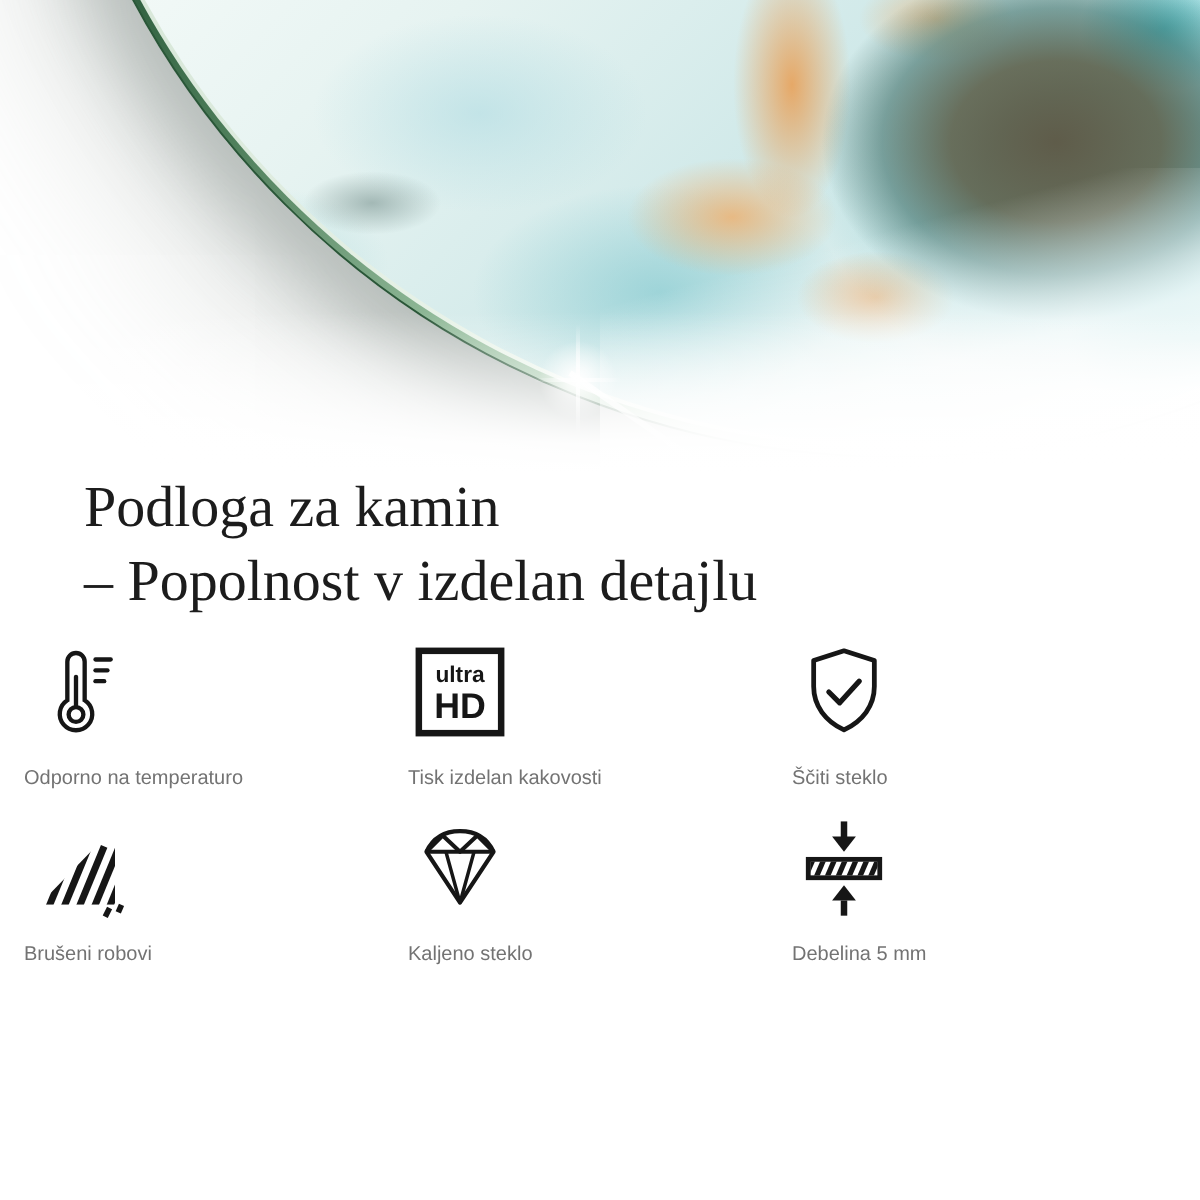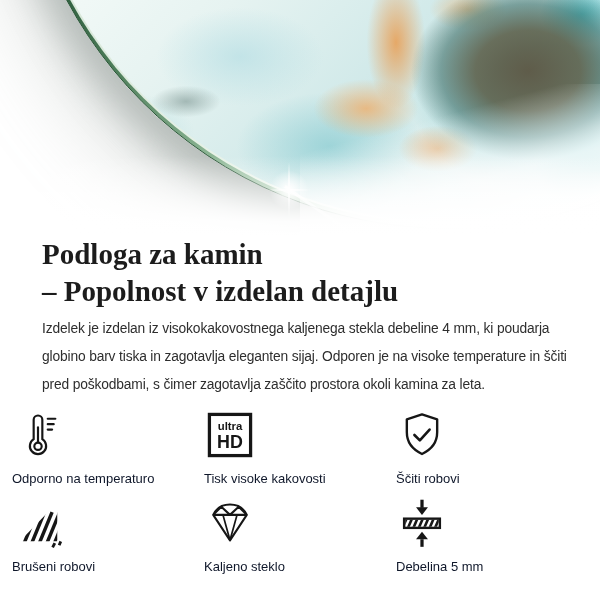--- a/index.html
+++ b/index.html
@@ -38,29 +38,29 @@
       background:linear-gradient(to right,rgba(255,255,255,0),#fff 50%,rgba(255,255,255,0));}
   .sparkle-ray{position:absolute;left:285px;top:185px;width:110px;height:3px;
       transform:rotate(35deg);transform-origin:0 50%;
       background:linear-gradient(to right,rgba(255,255,255,.95),rgba(255,255,255,0));}
   .fade-right{position:absolute;right:0;top:84px;width:300px;height:152px;pointer-events:none;
       background:linear-gradient(165deg,rgba(255,255,255,0) 30%,rgba(255,255,255,.78) 62%,rgba(255,255,255,.98) 85%);}
   .fade-bottom{position:absolute;left:0;right:0;top:156px;height:80px;pointer-events:none;
       background:linear-gradient(to bottom,rgba(255,255,255,0) 0%,rgba(255,255,255,.5) 45%,rgba(255,255,255,.95) 82%,#fff 100%);}
 
   
-  h1{margin:0 42px 0 42px;font-family:"Liberation Serif","DejaVu Serif",serif;font-weight:700;
+  h1{margin:0 42px 0 42px;font-family:"Liberation Serif","DejaVu Serif",serif;font-weight:400;
      font-size:29px;line-height:37px;color:#1c1c1c;}
   .desc{margin:5px 28px 0 42px;font-size:13.8px;line-height:28px;letter-spacing:-0.15px;color:#2e2e2e;}
 
   
   .features{margin:10px 12px 0 12px;display:grid;grid-template-columns:repeat(3,1fr);row-gap:10px;}
   .feature{display:flex;flex-direction:column;align-items:flex-start;text-align:center;}
   .feature .ic{width:52px;height:52px;display:block;}
-  .feature .lbl{margin-top:10px;font-size:13px;color:#0f172a;line-height:16px;}
+  .feature .lbl{margin-top:10px;font-size:10px;color:#737373;line-height:16px;}
   .ic *{vector-effect:none;}
   svg text{font-family:"Liberation Sans","DejaVu Sans",sans-serif;}
 </style>
 </head>
 <body>
 
 <div class="stage">
 
   <div class="hero">
     <div class="glass-edge"></div>
@@ -70,21 +70,20 @@
     <div class="sparkle"></div>
     <div class="fade-right"></div>
     <div class="fade-bottom"></div>
   </div>
 
   <h1>
     <span>Podloga za kamin</span><br>
     <span>– Popolnost v izdelan detajlu</span>
   </h1>
 
-  <p class="desc">Izdelek je izdelan iz visokokakovostnega kaljenega stekla debeline 4 mm, ki poudarja globino barv tiska in zagotavlja eleganten sijaj. Odporen je na visoke temperature in ščiti pred poškodbami, s čimer zagotavlja zaščito prostora okoli kamina za leta.</p>
 
   <div class="features">
 
     <div class="feature">
       <svg class="ic" viewBox="0 0 48 48">
         <g fill="none" stroke="#161616" stroke-width="2" stroke-linecap="round">
           <path d="M20 27.8 V10 a4 4 0 0 1 8 0 v17.8 a7.5 7.5 0 1 1 -8 0 Z"></path>
           <circle cx="24" cy="34.4" r="3.4"></circle>
           <line x1="24" y1="17" x2="24" y2="30.6"></line>
           <line x1="33" y1="9" x2="40" y2="9"></line>
@@ -94,31 +93,31 @@
       </svg>
       <div class="lbl">Odporno na temperaturo</div>
     </div>
 
     <div class="feature">
       <svg class="ic" viewBox="0 0 48 48">
         <rect x="5" y="5" width="38" height="38" fill="none" stroke="#161616" stroke-width="3"></rect>
         <text x="24" y="19.5" text-anchor="middle" font-size="10.5" font-weight="600" fill="#161616">ultra</text>
         <text x="24" y="36" text-anchor="middle" font-size="16.5" font-weight="800" fill="#161616">HD</text>
       </svg>
-      <div class="lbl">Tisk visoke kakovosti</div>
+      <div class="lbl">Tisk izdelan kakovosti</div>
     </div>
 
     <div class="feature">
       <svg class="ic" viewBox="0 0 48 48">
         <g fill="none" stroke="#161616" stroke-linejoin="round" stroke-linecap="round">
           <path stroke-width="2.2" d="M24 5 L38 9.5 V21.5 C38 30.5 32.5 37.5 24 41.5 C15.5 37.5 10 30.5 10 21.5 V9.5 Z"></path>
           <path stroke-width="2.4" d="M17 24 l5 5 9-10"></path>
         </g>
       </svg>
-      <div class="lbl">Ščiti robovi</div>
+      <div class="lbl">Ščiti steklo</div>
     </div>
 
     <div class="feature">
       <svg class="ic" viewBox="0 0 48 48">
         <defs>
             <clipPath id="triClip">
               <polygon points="7,41 42,41 42,5"></polygon>
             </clipPath>
           </defs>
         <g clip-path="url(#triClip)" stroke="#161616" stroke-width="3.2">

